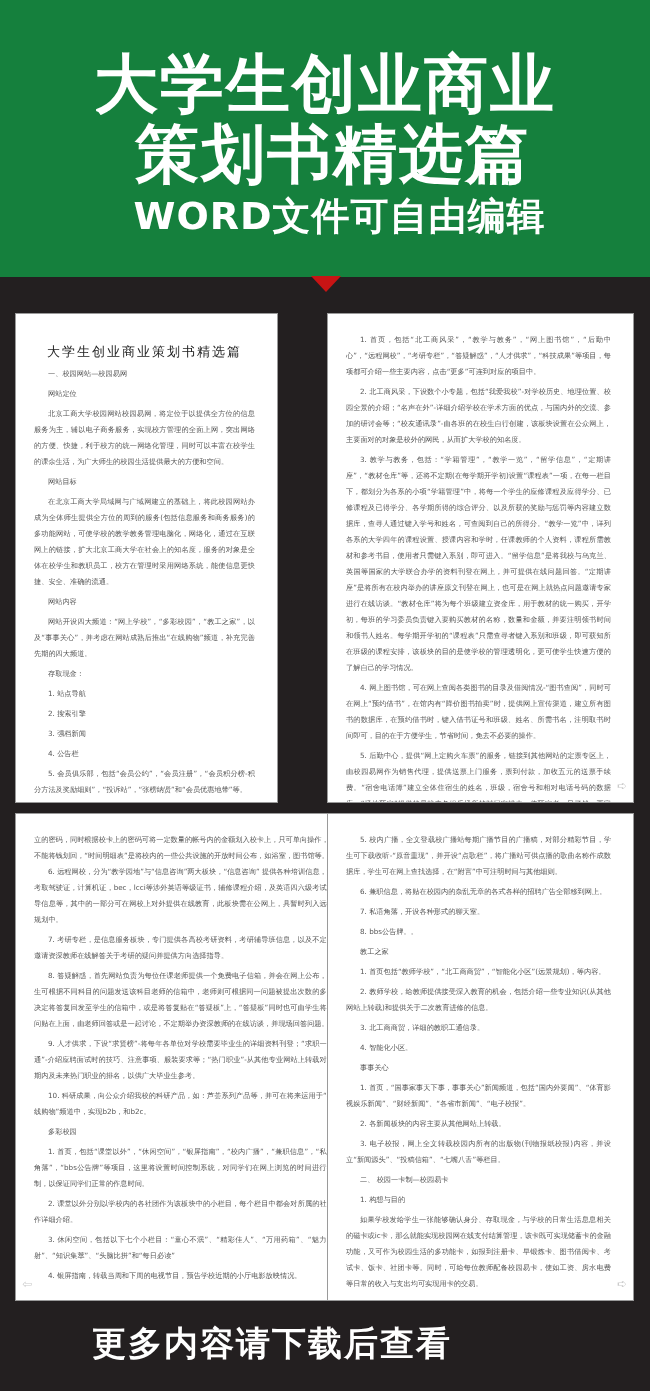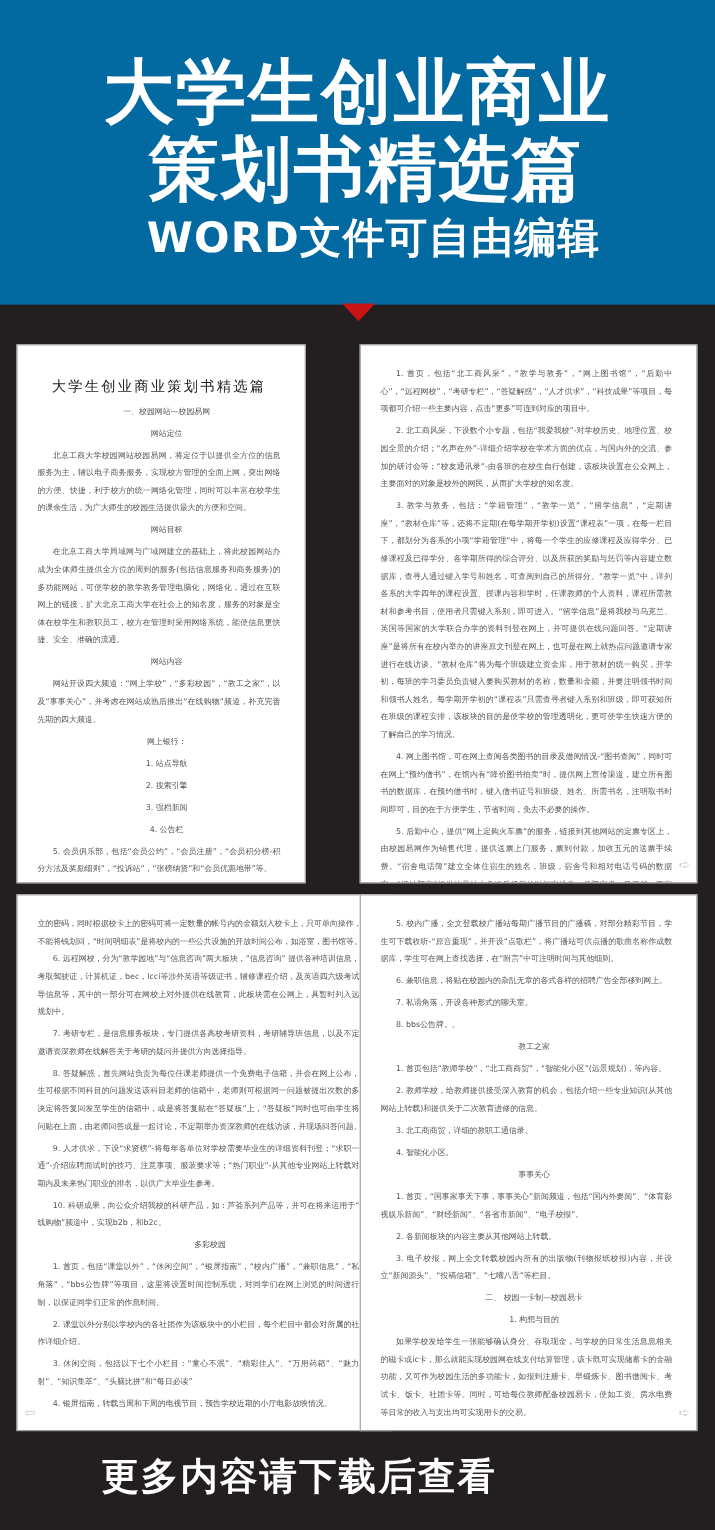--- a/index.html
+++ b/index.html
@@ -1,35 +1,35 @@
 <!DOCTYPE html>
 <html><head>
 <meta charset="utf-8">
 <style>
   * { margin:0; padding:0; box-sizing:border-box; }
   html, body { width:650px; height:1391px; overflow:hidden; background:#231f20; }
   body { position:relative; font-family:"DejaVu Sans", sans-serif; }
-  .banner { position:absolute; left:0; top:0; width:650px; height:277px; background:#0369a1; }
+  .banner { position:absolute; left:0; top:0; width:650px; height:277px; background:#15803d; }
   .banner-arrow { position:absolute; left:311px; top:276px; width:0; height:0;
     border-left:15px solid transparent; border-right:15px solid transparent; border-top:16px solid #c81414; }
   .title1, .title2 { position:absolute; left:0; width:650px; text-align:center; color:#fff;
     font-weight:bold; font-size:64px; letter-spacing:2px; line-height:72px; }
   .title1 { top:48px; }
   .title2 { top:118px;padding-left:16px; }
   .subtitle { position:absolute; left:0; top:192px; width:650px; text-align:center; color:#fff;
     font-size:38px; line-height:48px; font-weight:bold; letter-spacing:1px;padding-left:29px; }
   .page { position:absolute; background:#fff; border:1px solid #9a9a9a; overflow:hidden;
     font-family:"DejaVu Sans", sans-serif; color:#555; font-size:7.2px; line-height:16px; padding:18px 22px 10px 18px; }
   .p1 { left:15px; top:313px; width:263px; height:490px; }
   .p2 { left:327px; top:313px; width:307px; height:490px; }
   .p3 { left:15px; top:813px; width:342px; height:488px; }
   .p4 { left:327px; top:813px; width:307px; height:488px; }
   .doc-title { text-align:center; font-size:13px; color:#222; letter-spacing:2px; margin:12px 0 6px; font-family:"DejaVu Serif", serif; }
   .para { text-indent:14px; margin-bottom:4px; text-align:justify; }
-  .line { padding-left:14px; margin-bottom:4px;text-align:center; }
+  .line { padding-left:14px; margin-bottom:4px; }
   .nav-arrow { position:absolute; right:6px; bottom:8px; color:#ccc; font-size:12px; }
   .nav-arrow-left { position:absolute; left:6px; bottom:8px; color:#ccc; font-size:12px; }
   .footer { position:absolute; left:0; top:1318px; width:544px; text-align:center; color:#fff;
     font-size:34px; font-weight:bold; letter-spacing:2px; line-height:50px; }
 </style>
 </head>
 <body>
 
 <div class="banner">
   <div class="title1">大学生创业商业</div>
@@ -41,21 +41,21 @@
 <div class="page p1">
   <div class="doc-title">大学生创业商业策划书精选篇</div>
   <div class="content">
       <div class="line">一、校园网站—校园易网</div>
       <div class="line">网站定位</div>
       <div class="para">北京工商大学校园网站校园易网，将定位于以提供全方位的信息服务为主，辅以电子商务服务，实现校方管理的全面上网，突出网络的方便、快捷，利于校方的统一网络化管理，同时可以丰富在校学生的课余生活，为广大师生的校园生活提供最大的方便和空间。</div>
       <div class="line">网站目标</div>
       <div class="para">在北京工商大学局域网与广域网建立的基础上，将此校园网站办成为全体师生提供全方位的周到的服务(包括信息服务和商务服务)的多功能网站，可使学校的教学教务管理电脑化，网络化，通过在互联网上的链接，扩大北京工商大学在社会上的知名度，服务的对象是全体在校学生和教职员工，校方在管理时采用网络系统，能使信息更快捷、安全、准确的流通。</div>
       <div class="line">网站内容</div>
       <div class="para">网站开设四大频道：“网上学校”，“多彩校园”，“教工之家”，以及“事事关心”，并考虑在网站成熟后推出“在线购物”频道，补充完善先期的四大频道。</div>
-      <div class="line">网上银行：</div>
+      <div class="line">存取现金：</div>
       <div class="line">1. 站点导航</div>
       <div class="line">2. 搜索引擎</div>
       <div class="line">3. 强档新闻</div>
       <div class="line">4. 公告栏</div>
       <div class="para">5. 会员俱乐部，包括“会员公约”，“会员注册”，“会员积分榜-积分方法及奖励细则”，“投诉站”，“张榜纳贤”和“会员优惠地带”等。</div>
       <div class="line">6. 天气预报</div>
       <div class="line">7. 友情链接</div>
     </div>
 </div>
 

